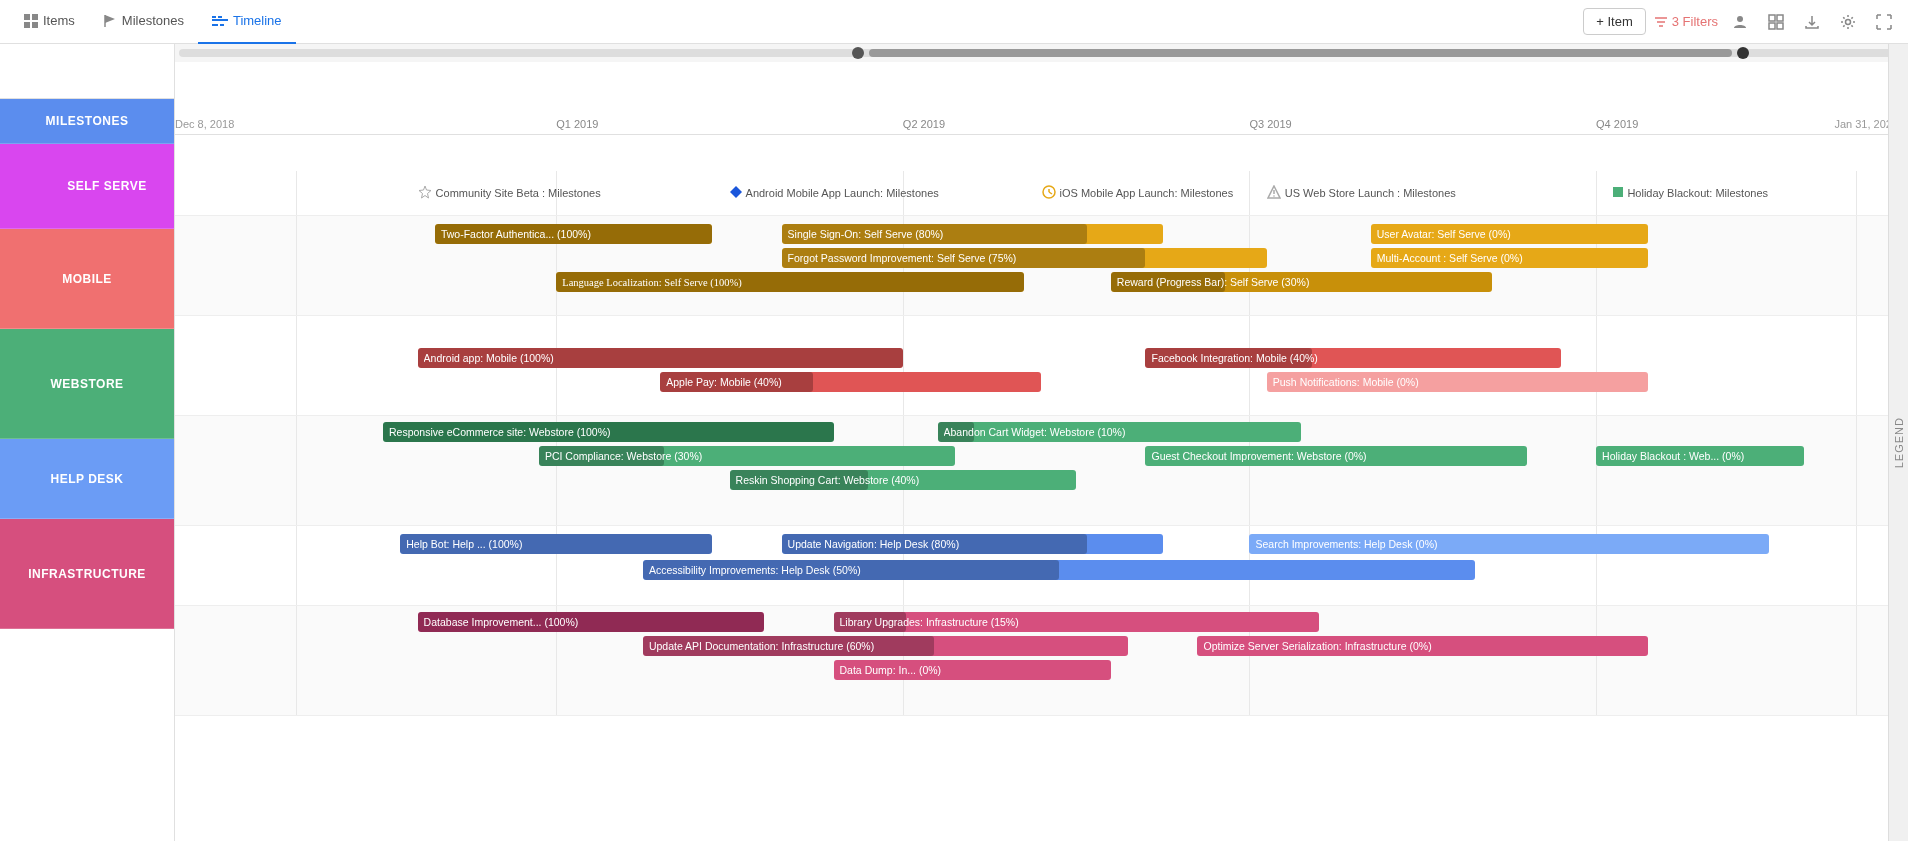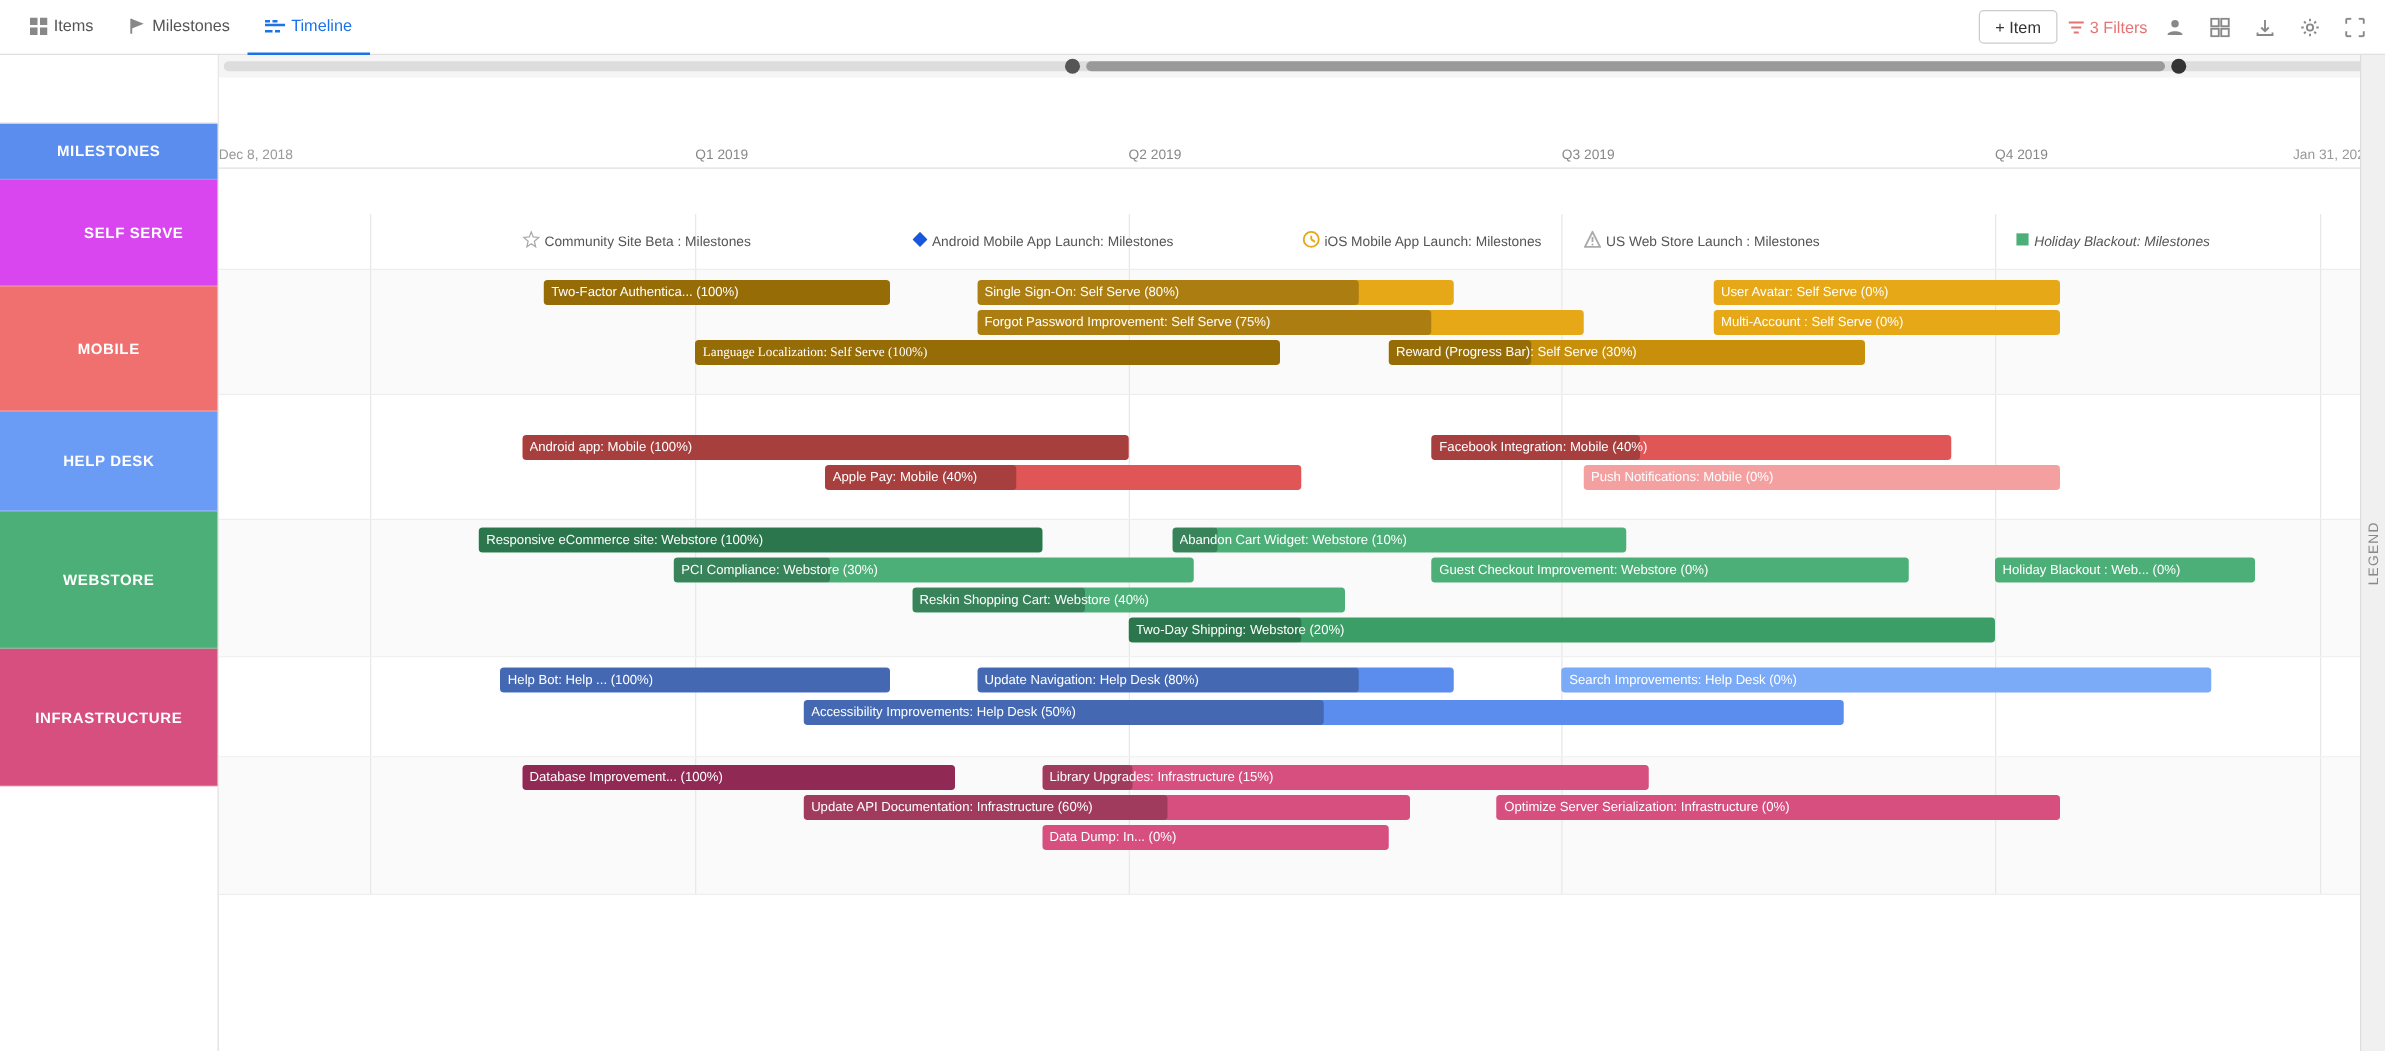--- a/index.html
+++ b/index.html
@@ -148,25 +148,25 @@
     <div class="group-label-header"></div>
     <div class="group-label group-milestones">
       <span>MILESTONES</span>
     </div>
     <div class="group-label group-self-serve">
       <span>SELF SERVE</span>
     </div>
     <div class="group-label group-mobile">
       <span>MOBILE</span>
     </div>
+    <div class="group-label group-webstore">
+      <span>WEBSTORE</span>
+    </div>
     <div class="group-label group-help-desk">
       <span>HELP DESK</span>
-    </div>
-    <div class="group-label group-webstore">
-      <span>WEBSTORE</span>
     </div>
     <div class="group-label group-infrastructure">
       <span>INFRASTRUCTURE</span>
     </div>
   </div>
 
   <div class="timeline-main">
 
     <div class="scrollbar-area">
       <div class="scrollbar-track">
@@ -216,21 +216,21 @@
             <span style="font-size:11px;color:#555;">iOS Mobile App Launch: Milestones</span>
           </div>
           <div class="milestone" style="left: 63%;">
             <span><svg width="14" height="14" viewBox="0 0 14 14">
                 <polygon points="7,1 13,13 1,13" fill="none" stroke="#aaa" stroke-width="1.5"></polygon>
                 <line x1="7" y1="5" x2="7" y2="9" stroke="#aaa" stroke-width="1.5"></line>
                 <circle cx="7" cy="11" r="0.8" fill="#aaa"></circle>
               </svg></span>
             <span style="font-size:11px;color:#555;">US Web Store Launch : Milestones</span>
           </div>
-          <div class="milestone" style="left: 83%; font-style: italic;">
+          <div class="milestone" style="left: 83%;">
             <span><svg width="10" height="10" viewBox="0 0 10 10">
                 <rect x="0" y="0" width="10" height="10" fill="#4caf78"></rect>
               </svg></span>
             <span style="font-size:11px;color:#555;">Holiday Blackout: Milestones</span>
           </div>
         </div>
         <div class="timeline-row alt" style="height: 100px; position: relative;">
           <div class="vgrid" style="left: 7%;"></div>
           <div class="vgrid" style="left: 22%;"></div>
           <div class="vgrid" style="left: 42%;"></div>
@@ -314,24 +314,20 @@
             <span style="position: relative; z-index: 1; overflow: hidden; text-overflow: ellipsis; white-space: nowrap; max-width: 100%;">Guest Checkout Improvement: Webstore (0%)</span>
           </div>
           <div class="bar" title="Holiday Blackout : Web... (0%)" style="left: 82%; width: 12%; top: 30px; height: 20px; background: rgb(76, 175, 120);">
             <div class="bar-fill" style="width: 0%;"></div>
             <span style="position: relative; z-index: 1; overflow: hidden; text-overflow: ellipsis; white-space: nowrap; max-width: 100%;">Holiday Blackout : Web... (0%)</span>
           </div>
           <div class="bar" title="Reskin Shopping Cart: Webstore (40%)" style="left: 32%; width: 20%; top: 54px; height: 20px; background: rgb(76, 175, 120);">
             <div class="bar-fill" style="width: 40%;"></div>
             <span style="position: relative; z-index: 1; overflow: hidden; text-overflow: ellipsis; white-space: nowrap; max-width: 100%;">Reskin Shopping Cart: Webstore (40%)</span>
           </div>
-          <div class="bar" title="Two-Day Shipping: Webstore (20%)" style="left: 42%; width: 40%; top: 78px; height: 20px; background: rgb(58, 158, 102);">
-            <div class="bar-fill" style="width: 20%;"></div>
-            <span style="position: relative; z-index: 1; overflow: hidden; text-overflow: ellipsis; white-space: nowrap; max-width: 100%;">Two-Day Shipping: Webstore (20%)</span>
-          </div>
         </div>
         <div class="timeline-row" style="height: 80px; position: relative;">
           <div class="vgrid" style="left: 7%;"></div>
           <div class="vgrid" style="left: 22%;"></div>
           <div class="vgrid" style="left: 42%;"></div>
           <div class="vgrid" style="left: 62%;"></div>
           <div class="vgrid" style="left: 82%;"></div>
           <div class="vgrid" style="left: 97%;"></div>
           <div class="bar" title="Help Bot: Help ... (100%)" style="left: 13%; width: 18%; top: 8px; height: 20px; background: rgb(91, 141, 238);">
             <div class="bar-fill" style="width: 100%;"></div>

